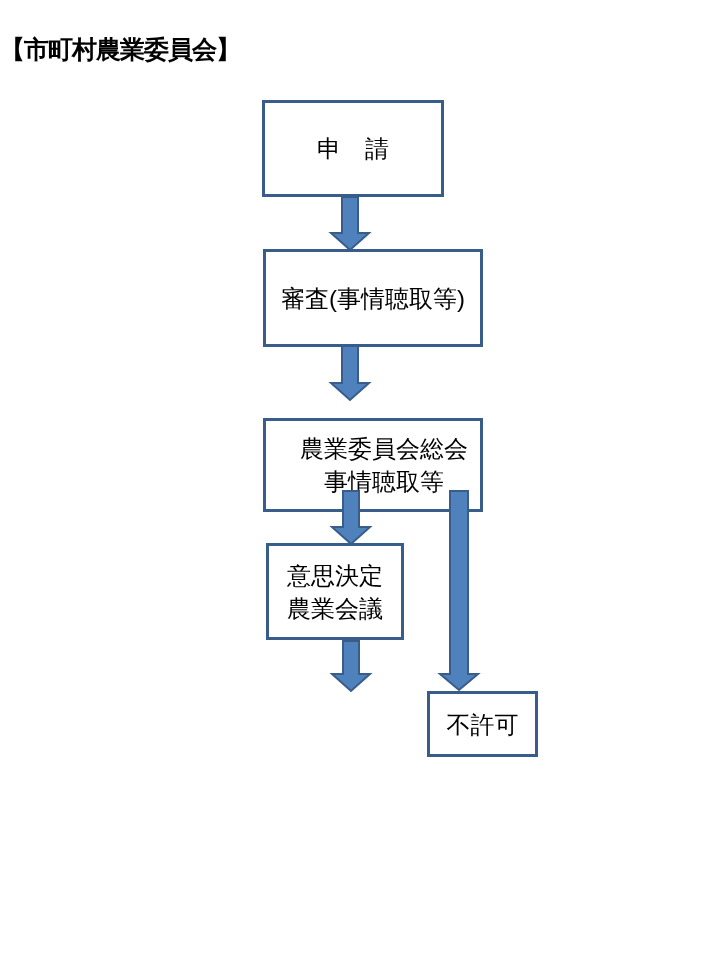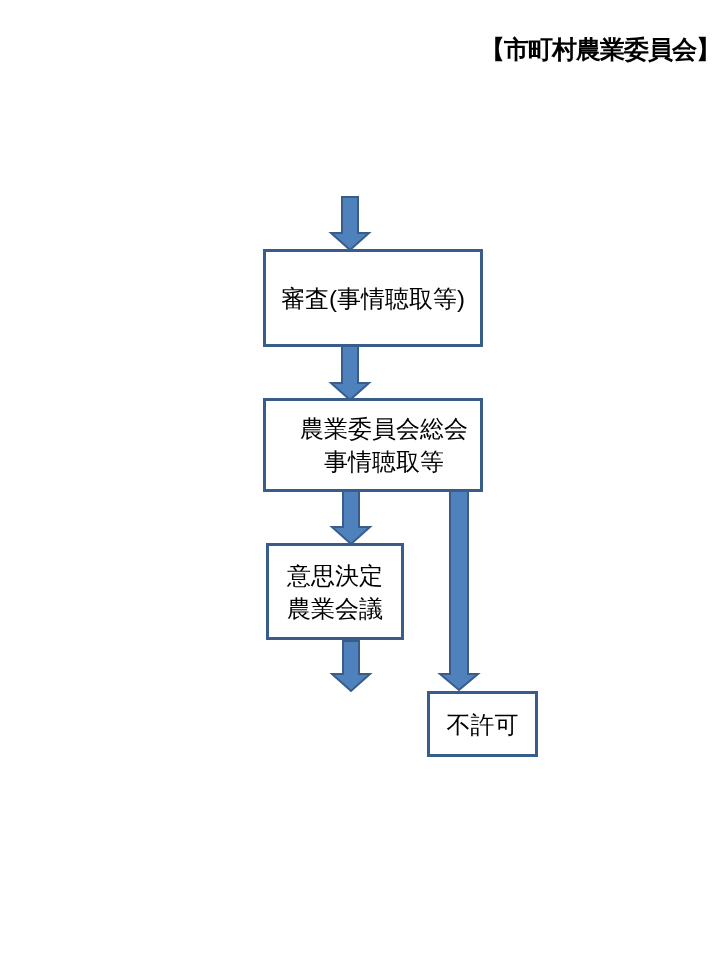--- a/index.html
+++ b/index.html
@@ -10,21 +10,21 @@
     background: var(--bg, #ffffff);
     font-family: "Liberation Sans", sans-serif;
     color: var(--text, #000000);
     overflow: hidden;
   }
   .page-title {
     position: absolute;
     top: 34px;
     left: 0;
     width: 720px;
-    text-align: right;
+    text-align: left;
     font-size: 25px;
     font-weight: bold;
     letter-spacing: -1px;
     line-height: 30px;
   }
   .node {
     position: absolute;
     box-sizing: border-box;
     border: 3px solid var(--box-border, #385D8A);
     background: #ffffff;
@@ -33,21 +33,21 @@
     align-items: center;
     justify-content: center;
     text-align: center;
     font-size: 24px;
     line-height: 33px;
     font-weight: 500;
   }
   .node .line { display: block; white-space: pre; }
   #node-application   { left: 262px; top: 100px; width: 182px; height: 97px; }
   #node-examination   { left: 263px; top: 249px; width: 220px; height: 98px; align-items: center; }
-  #node-general-meeting { left: 263px; top: 398px; width: 220px; height: 94px; padding-left: 22px; }
+  #node-general-meeting { left: 263px; top: 418px; width: 220px; height: 94px; padding-left: 22px; }
   #node-consultation  { left: 266px; top: 543px; width: 138px; height: 97px; }
   #node-permit        { left: 304px; top: 692px; width: 91px;  height: 63px; }
   #node-no-permit     { left: 427px; top: 691px; width: 111px; height: 66px; }
   .arrow { position: absolute; overflow: visible; }
   .arrow polygon {
     fill: var(--arrow-fill, #4F81BD);
     stroke: var(--arrow-stroke, #385D8A);
     stroke-width: 2;
     stroke-linejoin: miter;
   }
@@ -57,20 +57,23 @@
   #arrow-4 { left: 332px; top: 641px; }
   #arrow-5 { left: 440px; top: 491px; }
 </style>
 </head>
 <body>
 
 <div class="canvas">
 
   <div class="page-title">【市町村農業委員会】</div>
 
+  <div class="node" id="node-application">
+    <span class="line">申　請</span>
+  </div>
 
   <svg class="arrow" id="arrow-1" width="38" height="53" viewBox="0 0 38 53">
     <polygon points="11,0 27,0 27,36 38,36 19,53 0,36 11,36"></polygon>
   </svg>
 
   <div class="node" id="node-examination">
     <span class="line">審査(事情聴取等)</span>
   </div>
 
   <svg class="arrow" id="arrow-2" width="38" height="54" viewBox="0 0 38 54">

